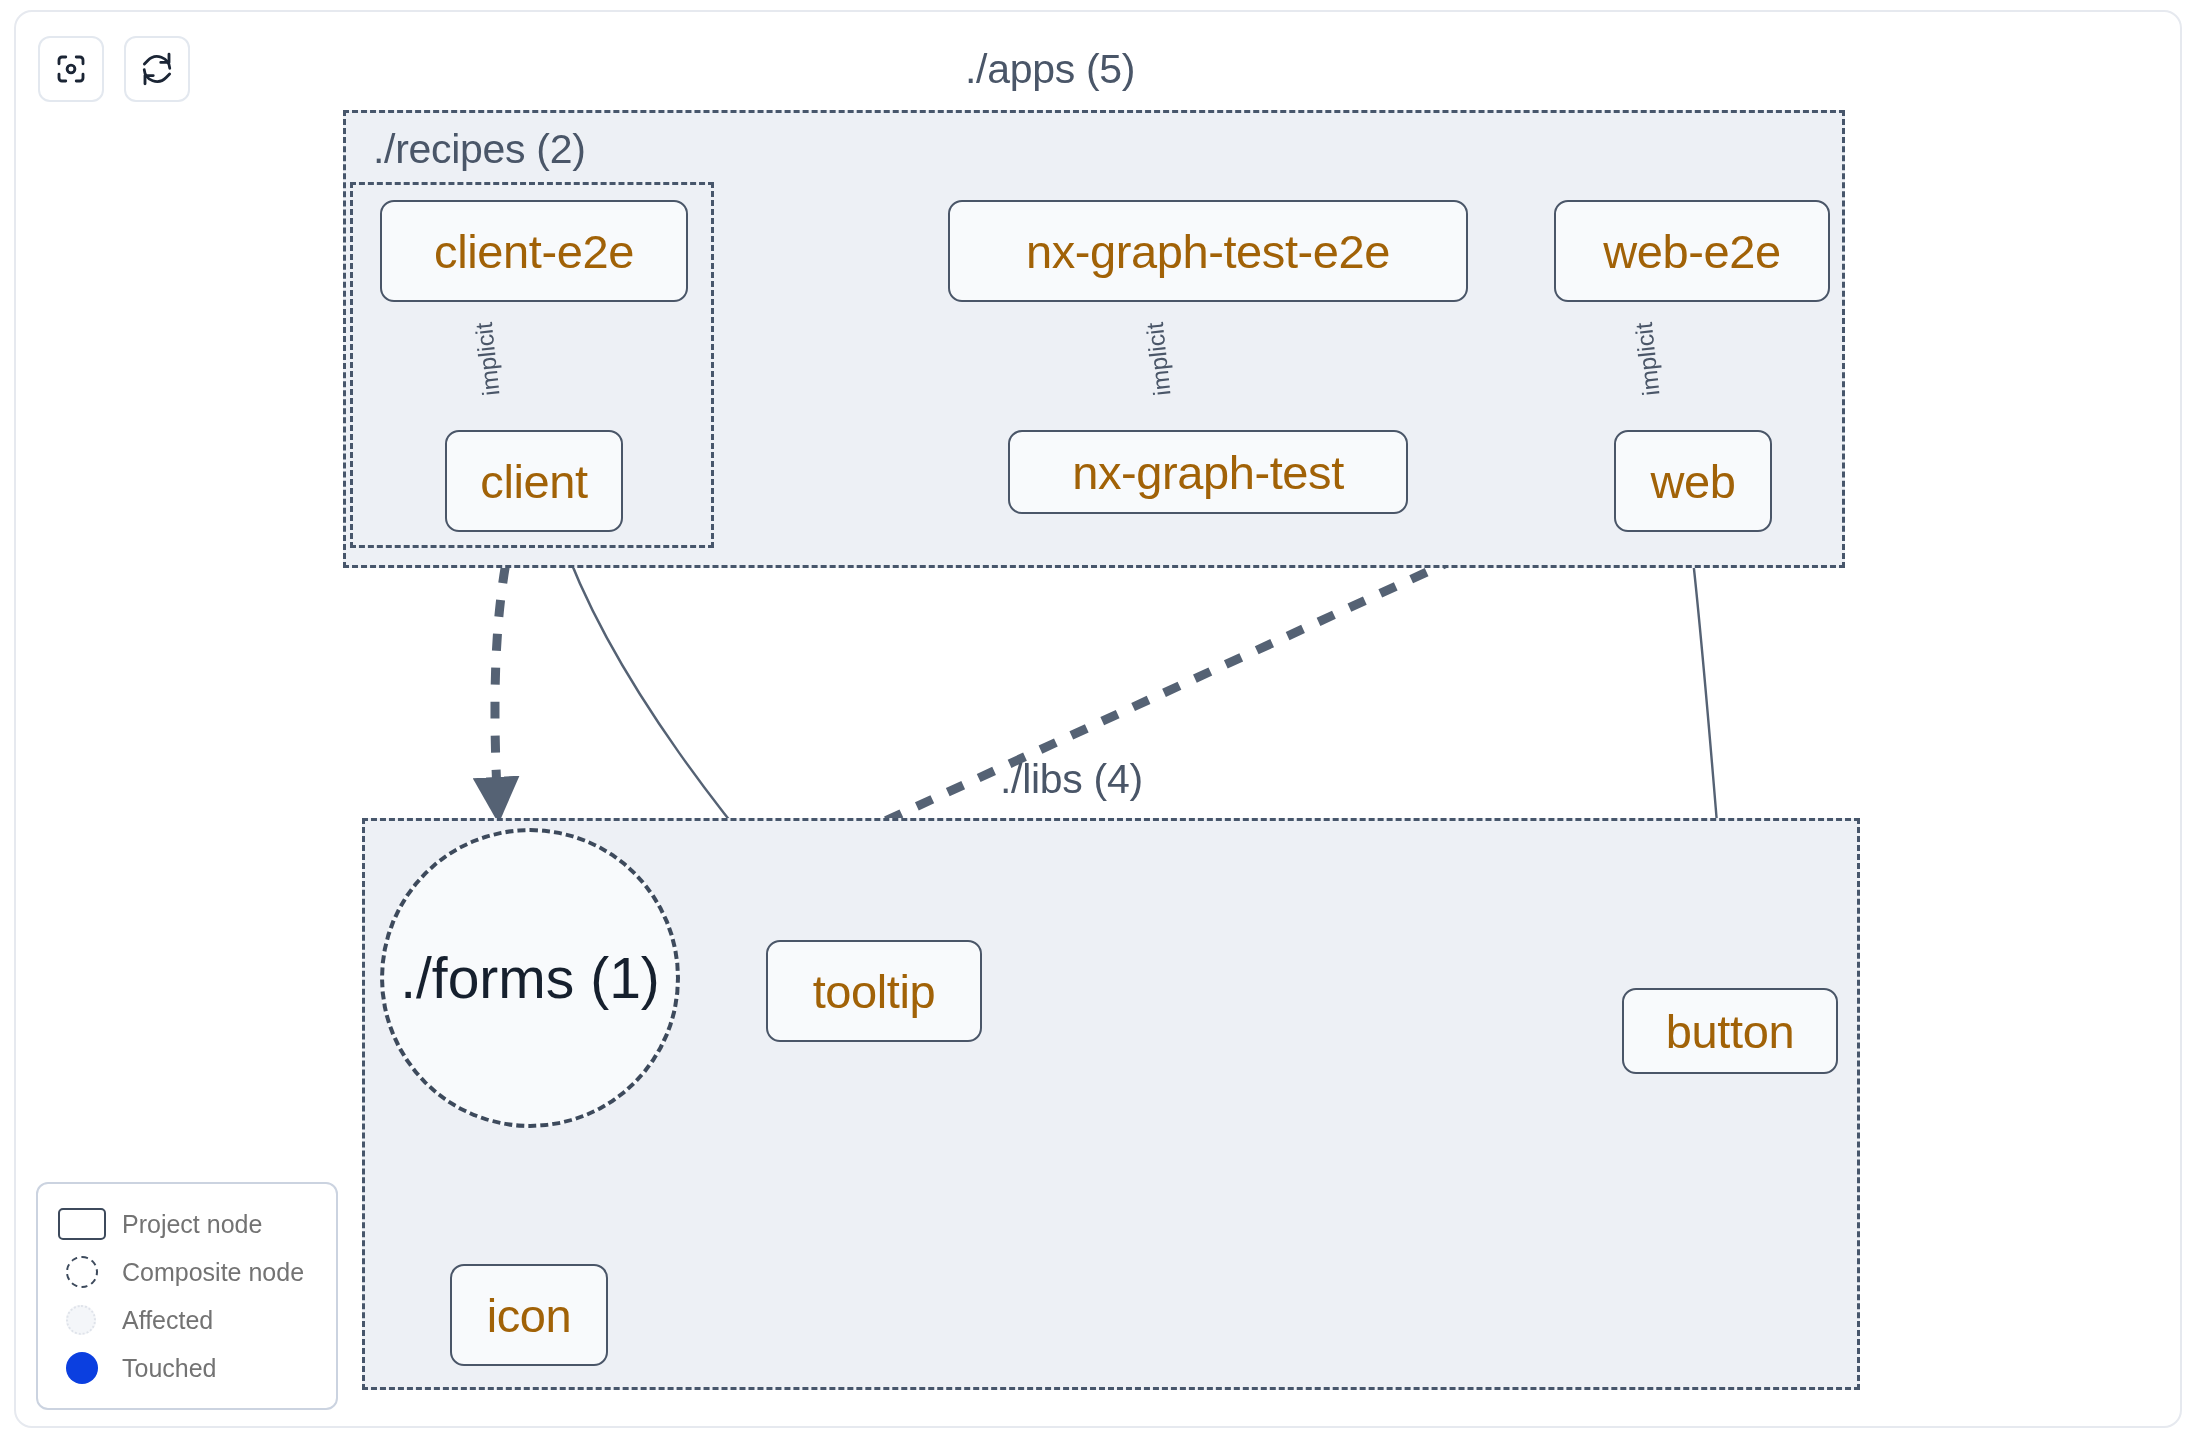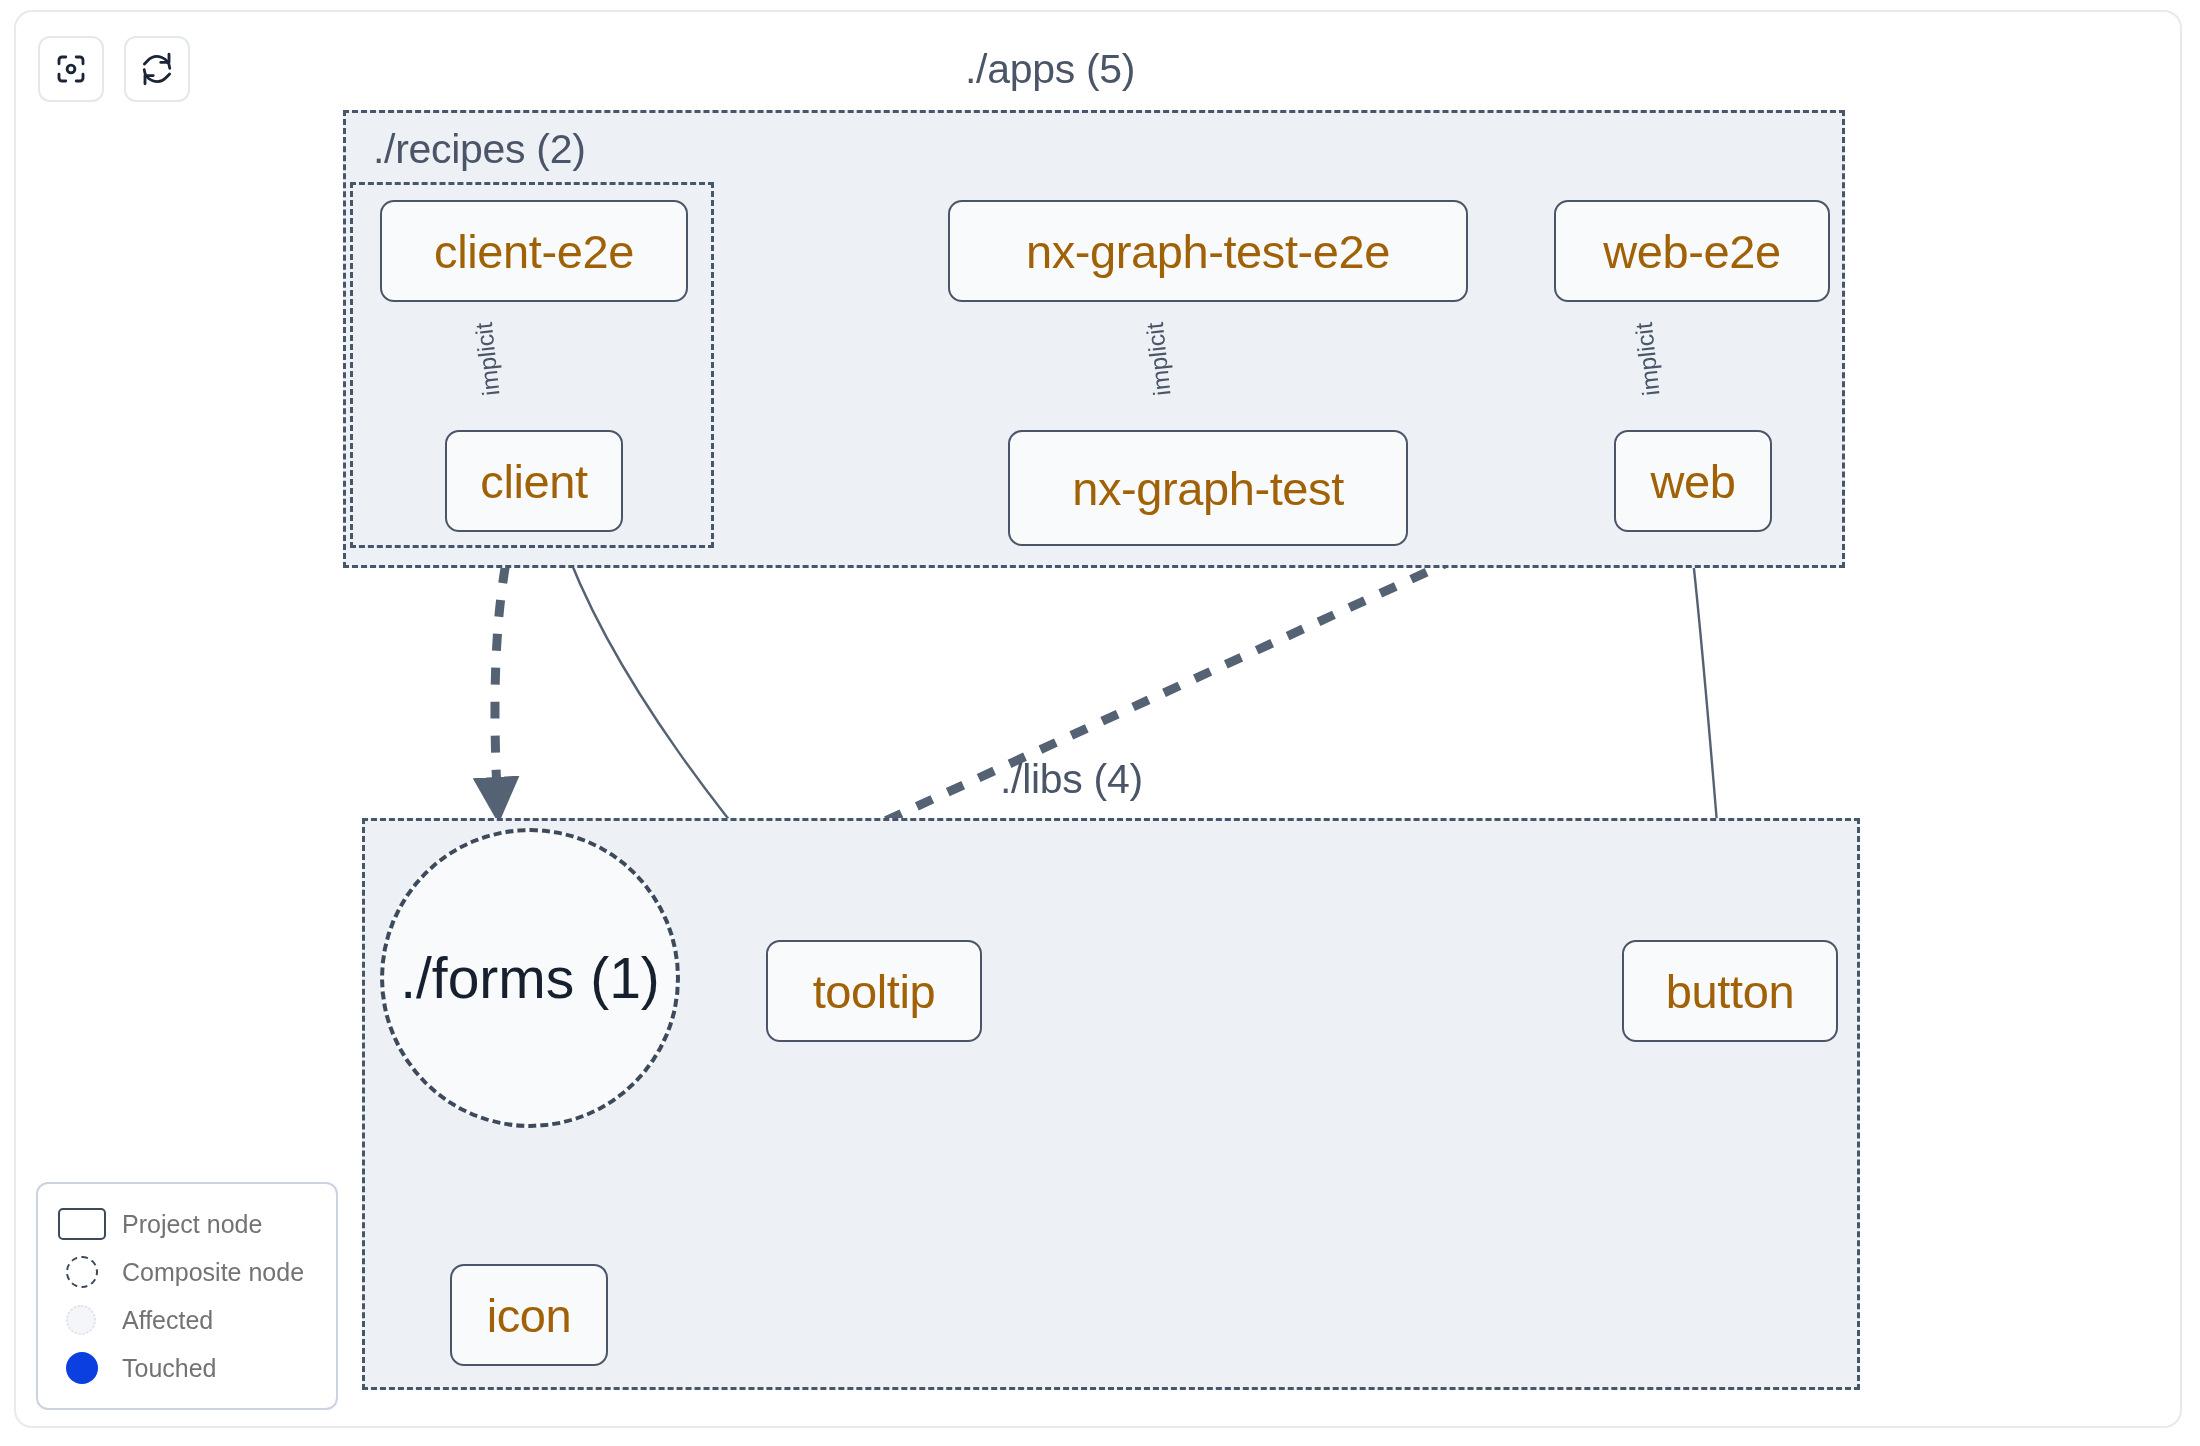--- a/index.html
+++ b/index.html
@@ -263,35 +263,35 @@
   </div>
   <div class="node" style="left:948px; top:200px; width:520px; height:102px;">
     <span class="node-label">nx-graph-test-e2e</span>
   </div>
   <div class="node" style="left:1554px; top:200px; width:276px; height:102px;">
     <span class="node-label">web-e2e</span>
   </div>
   <div class="node" style="left:445px; top:430px; width:178px; height:102px;">
     <span class="node-label">client</span>
   </div>
-  <div class="node" style="left:1008px; top:430px; width:400px; height:116px;">
+  <div class="node" style="left:1008px; top:430px; width:400px; height:84px;">
     <span class="node-label">nx-graph-test</span>
   </div>
   <div class="node" style="left:1614px; top:430px; width:158px; height:102px;">
     <span class="node-label">web</span>
   </div>
 
   <div class="composite-node" style="left:380px; top:828px; width:300px; height:300px;">
     <span class="composite-label">./forms (1)</span>
   </div>
 
   <div class="node" style="left:766px; top:940px; width:216px; height:102px;">
     <span class="node-label">tooltip</span>
   </div>
-  <div class="node" style="left:1622px; top:940px; width:216px; height:102px;">
+  <div class="node" style="left:1622px; top:988px; width:216px; height:86px;">
     <span class="node-label">button</span>
   </div>
   <div class="node" style="left:450px; top:1264px; width:158px; height:102px;">
     <span class="node-label">icon</span>
   </div>
 
   <div class="legend">
     <div class="legend-row">
       <span class="legend-glyph">
           <span class="lg-rect"></span>

